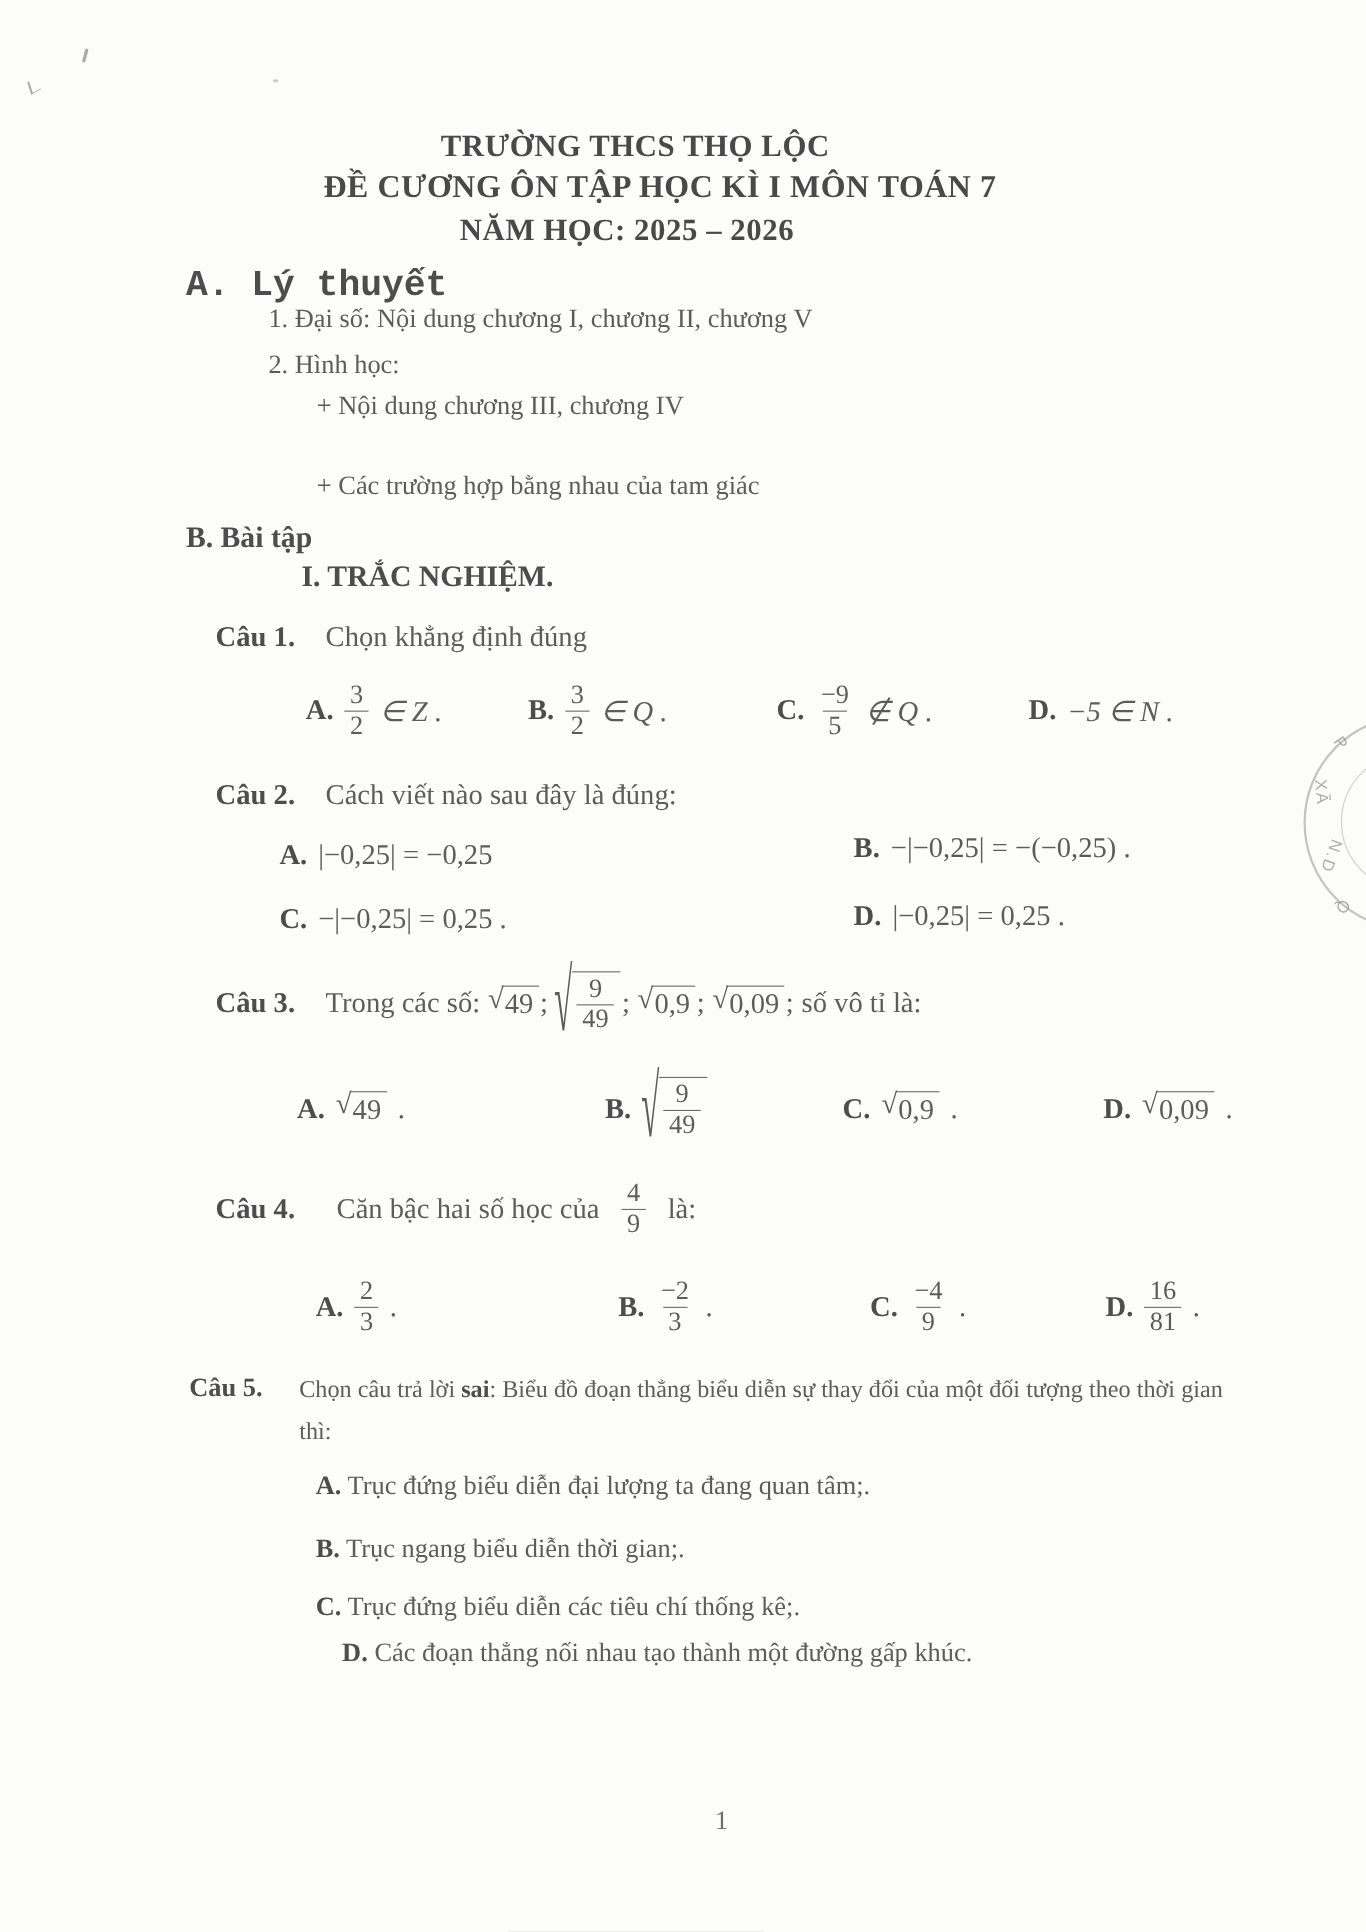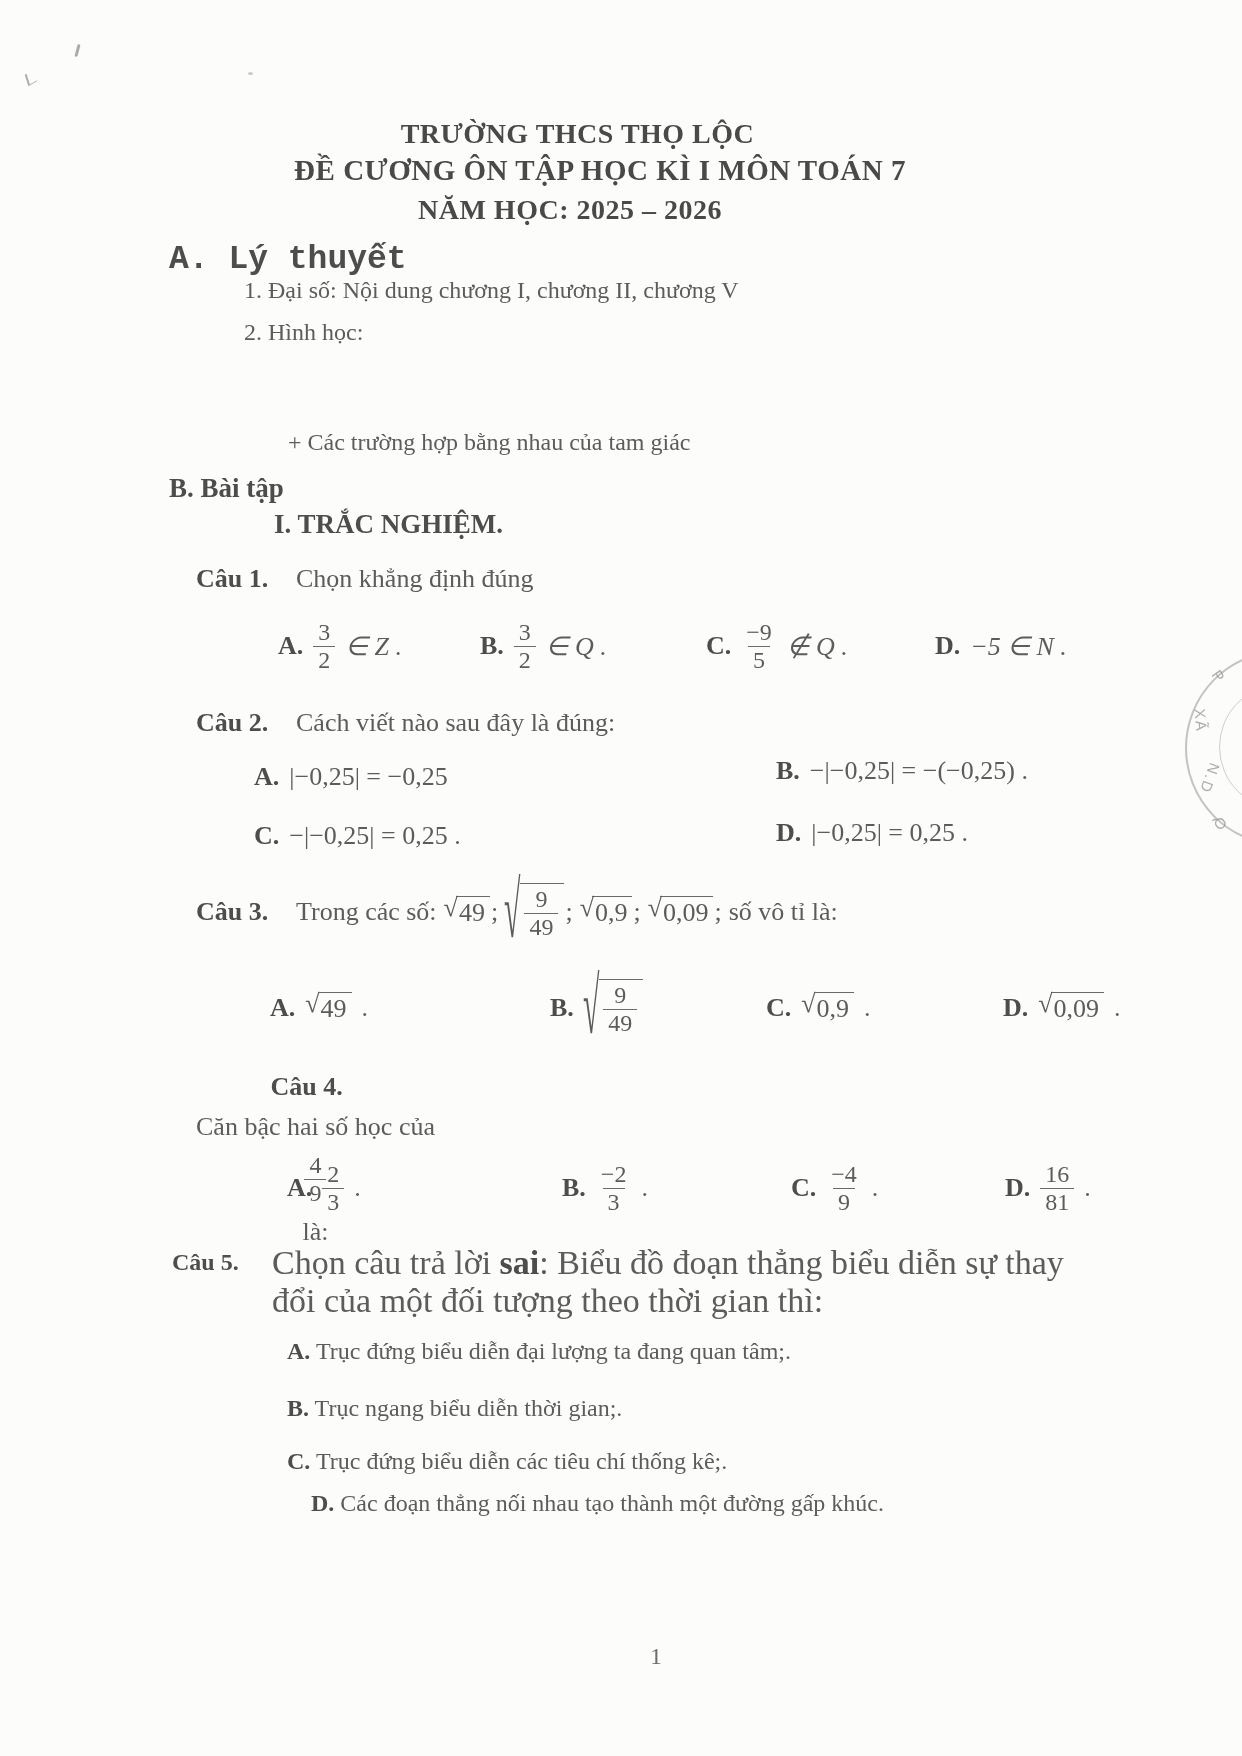--- a/index.html
+++ b/index.html
@@ -49,20 +49,21 @@
   <div class="artifact" style="left:26px;top:72px;width:8px;height:11px;border-left:2px solid #9a9a9a;border-bottom:1.5px solid #ababab;transform:rotate(-18deg) skewY(-12deg);opacity:.8;"></div>
   <div class="artifact" style="left:248px;top:72px;width:5px;height:3px;background:#c8c8c8;border-radius:50%;"></div>
 
   <div class="abs title" style="left:0;top:118px;width:1155px;font-size:28px;">TRƯỜNG THCS THỌ LỘC</div>
   <div class="abs title" style="left:0;top:154px;width:1200px;font-size:29px;">ĐỀ CƯƠNG ÔN TẬP HỌC KÌ I MÔN TOÁN 7</div>
   <div class="abs title" style="left:0;top:194px;width:1140px;font-size:28px;">NĂM HỌC: 2025 – 2026</div>
 
   <div class="abs line b" style="left:169px;top:240px;font-size:33px;font-family:Liberation Mono, monospace;">A. Lý thuyết</div>
   <div class="abs line" style="left:244px;top:276px;">1. Đại số: Nội dung chương I, chương II, chương V</div>
   <div class="abs line" style="left:244px;top:318px;">2. Hình học:</div>
+  <div class="abs line" style="left:288px;top:355px;">+ Nội dung chương III, chương IV</div>
   <div class="abs line" style="left:288px;top:428px;">+ Các trường hợp bằng nhau của tam giác</div>
 
   <div class="abs line b" style="left:169px;top:472px;font-size:27px;">B. Bài tập</div>
   <div class="abs line b" style="left:274px;top:508px;font-size:27px;">I. TRẮC NGHIỆM.</div>
 
   <div class="qrow" style="left:172px;top:564px;">
     <span class="qlabel b">Câu 1.</span>
     <span>Chọn khẳng định đúng</span>
   </div>
   <div class="opt" style="left:278px;top:614px;height:64px;">
@@ -171,21 +172,21 @@
   </div>
   <div class="opt" style="left:1003px;top:976px;height:64px;">
     <span class="b">D.</span>
     <span class="sqrt">
         <span class="sym">√</span>
         <span class="rad">0,09</span>
       </span>
     <span>.</span>
   </div>
 
-  <div class="qrow" style="left:172px;top:1072px;height:54px;gap:10px;flex-direction:column;">
+  <div class="qrow" style="left:172px;top:1072px;height:54px;gap:20px;">
     <span class="qlabel b" style="margin-right:-10px;">Câu 4.</span>
     <span>Căn bậc hai số học của</span>
     <span class="frac">
         <span class="num">4</span>
         <span class="den">9</span>
       </span>
     <span>là:</span>
   </div>
   <div class="opt" style="left:287px;top:1156px;height:64px;">
     <span class="b">A.</span>
@@ -214,21 +215,21 @@
   <div class="opt" style="left:1005px;top:1156px;height:64px;">
     <span class="b">D.</span>
     <span class="frac">
         <span class="num">16</span>
         <span class="den">81</span>
       </span>
     <span>.</span>
   </div>
 
   <div class="abs line b" style="left:172px;top:1248px;">Câu 5.</div>
-  <div class="abs" style="left:272px;top:1244px;width:840px;font-size:34px;line-height:38px;">
+  <div class="abs" style="left:272px;top:1244px;width:840px;font-size:22px;line-height:38px;">
     <span>Chọn câu trả lời </span><span class="b">sai</span><span>: Biểu đồ đoạn thẳng biểu diễn sự thay đổi của một đối tượng theo thời gian thì:</span>
   </div>
   <div class="abs line" style="left:287px;top:1337px;">
     <span class="b">A.</span>
     <span>Trục đứng biểu diễn đại lượng ta đang quan tâm;.</span>
   </div>
   <div class="abs line" style="left:287px;top:1394px;font-family:Liberation Serif, serif;">
     <span class="b">B.</span>
     <span>Trục ngang biểu diễn thời gian;.</span>
   </div>

